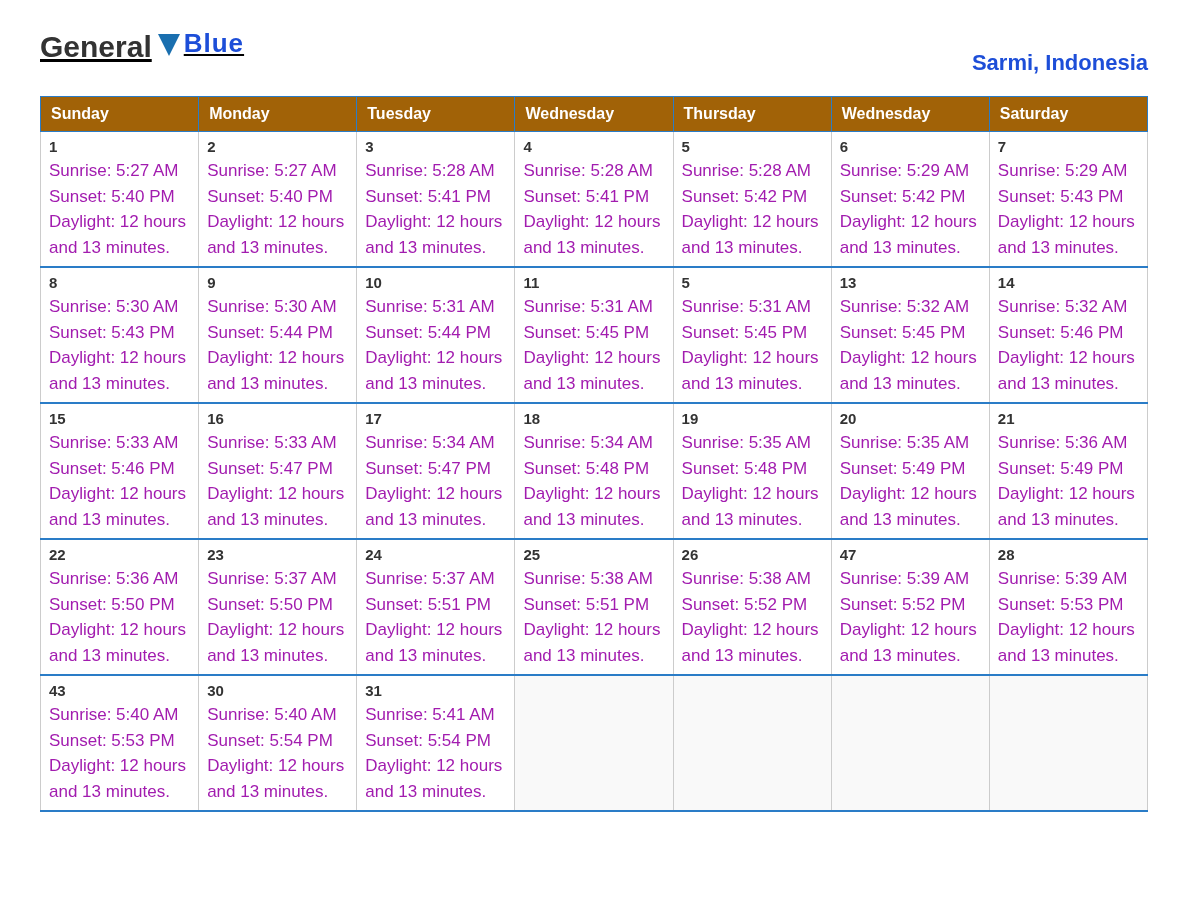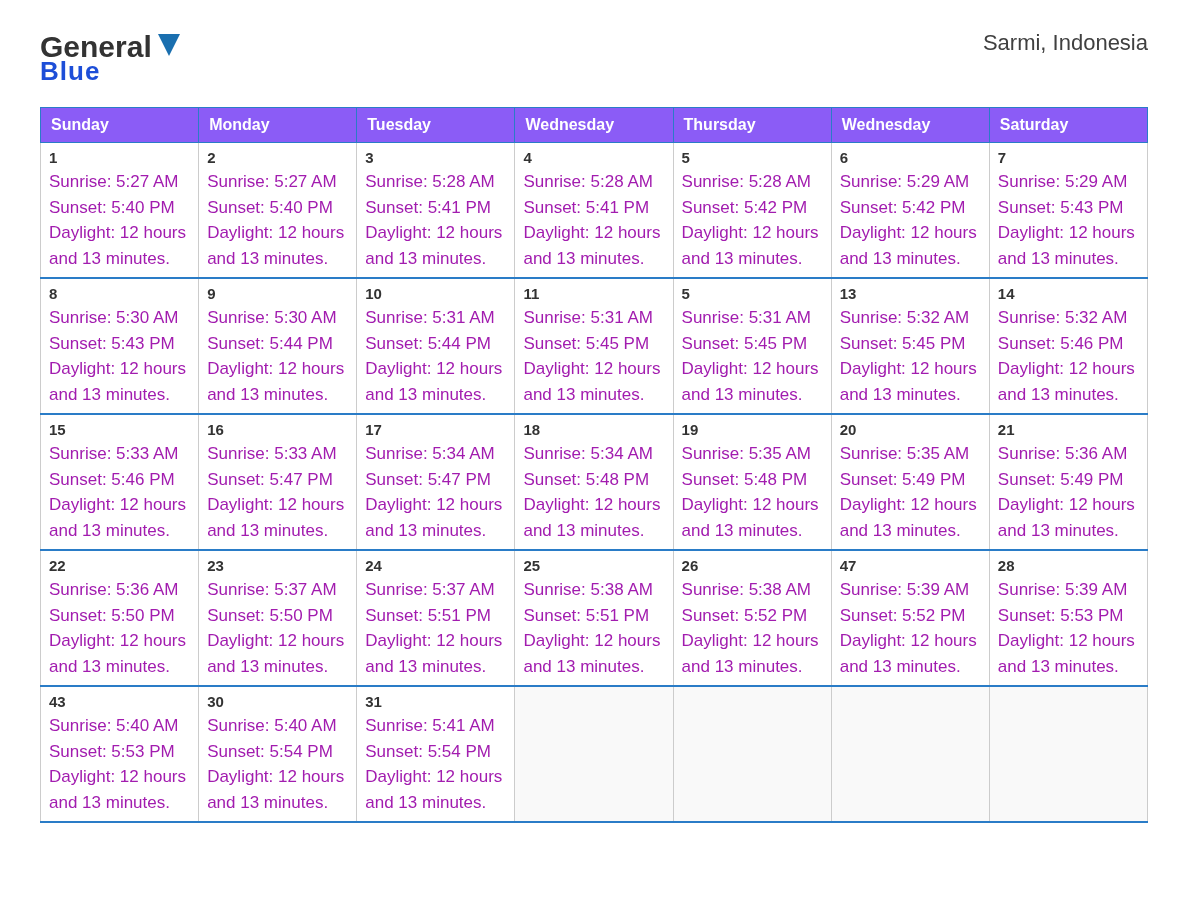--- a/index.html
+++ b/index.html
@@ -11,44 +11,45 @@
       min-height: 918px;
     }
     .header {
       display: flex;
       justify-content: space-between;
       align-items: flex-start;
       margin-bottom: 20px;
     }
     .logo {
       display: flex;
-      flex-direction: column;
-      align-items: flex-start;
+      flex-direction: row;
+      align-items: center;
+      text-decoration: underline;
     }
     .title-block {
       text-align: right;
     }
     .title-block h1 {
       font-size: 52px;
       font-weight: 300;
       color: #222;
       line-height: 1.1;
     }
     .title-block h2 {
       font-size: 22px;
-      font-weight: normal;
-      color: #404040;
-      margin-top: 0;
+      font-weight: bold;
+      color: #1d4ed8;
+      margin-top: 20px;
     }
     .calendar {
       width: 100%;
       border-collapse: collapse;
     }
     .calendar thead tr th {
-      background: #8b5cf6;
+      background: #a16207;
       color: #fff;
       font-size: 16px;
       font-weight: bold;
       padding: 8px 10px;
       text-align: left;
       border: 1px solid #2a7cc7;
     }
     .calendar tbody tr td {
       vertical-align: top;
       padding: 6px 8px;

